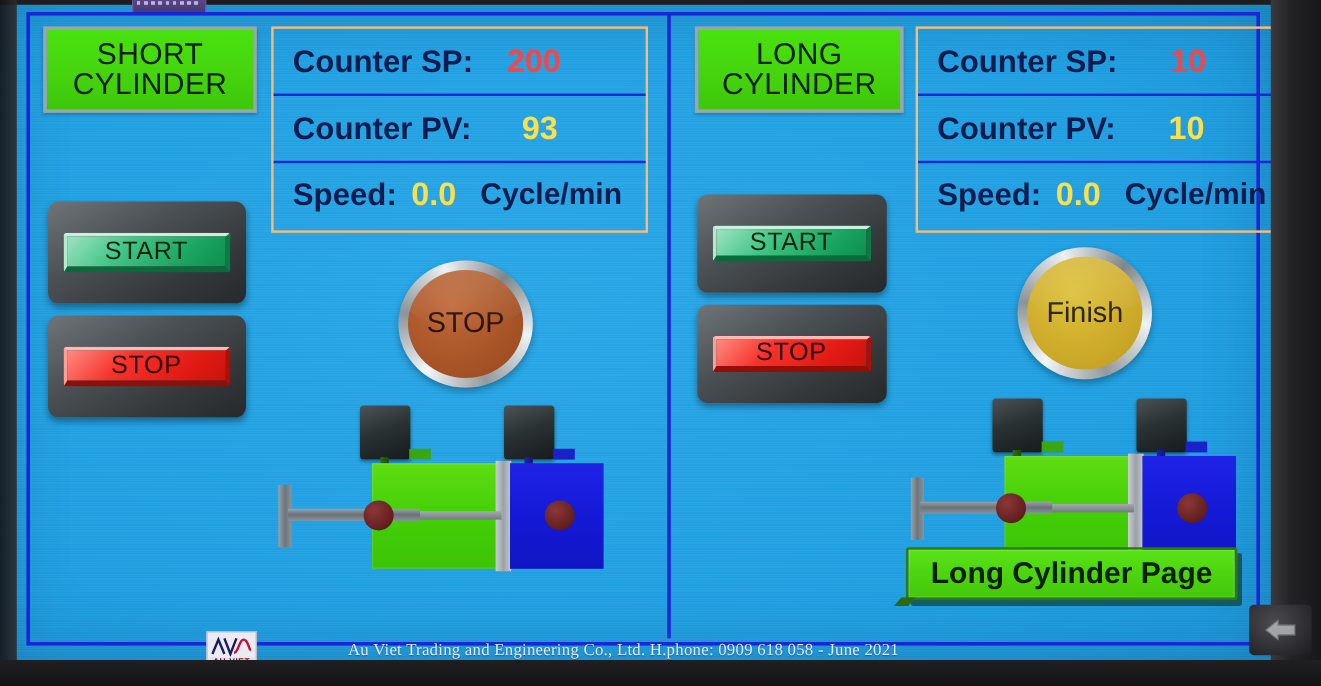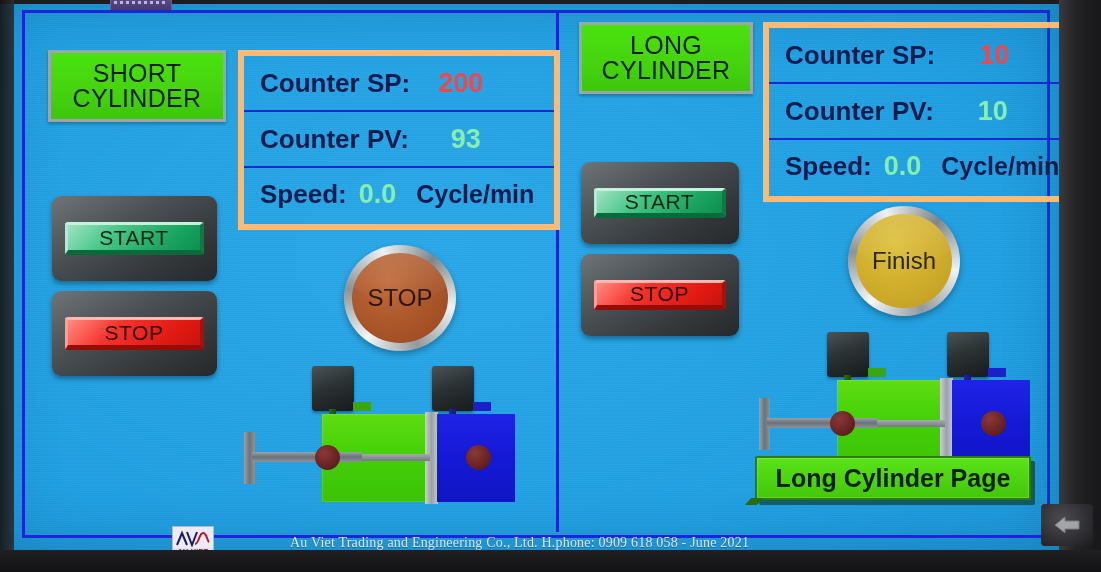--- a/index.html
+++ b/index.html
@@ -42,39 +42,39 @@
   .top-chip i{display:block;height:3px;margin:3px 3px 0 3px;
        background:repeating-linear-gradient(90deg,#bdb3dd 0 3px,transparent 3px 6px);}
 
   
   .frame{position:absolute;left:22px;top:10px;width:1022px;height:522px;
        border:3px solid #1a26d8;}
   .divider{position:absolute;left:556px;top:10px;width:0;height:522px;
        border-left:3px solid #1a26d8;}
 
   .panel{position:absolute;top:10px;height:522px;}
-  .panel.left{left:34px;width:429px;margin-top:28px;}
+  .panel.left{left:22px;width:429px;}
   .panel.right{left:559px;width:485px;}
 
   
   .plate{position:absolute;background:linear-gradient(180deg,#49e20e 0%,#46d40e 55%,#3cc70b 100%);
        border:3px solid #9aa6ab;color:#0b2000;text-align:center;
        display:flex;align-items:center;justify-content:center;
        font-size:25px;letter-spacing:.3px;line-height:1.02;
        box-shadow:0 2px 3px rgba(0,0,0,.28);}
 
   
-  .databox{position:absolute;border:6px solid #fdba74;}
+  .databox{position:absolute;border:2px solid #fdba74;}
   .datarow{display:flex;align-items:center;box-sizing:border-box;
        border-bottom:2px solid #1a26d8;padding-left:16px;}
   .datarow:last-child{border-bottom:none;}
   .dlabel{color:#0d1c4f;font-size:26px;font-weight:bold;}
   .dval{font-size:27px;font-weight:bold;}
   .dval.sp{color:#f2474a;}
-  .dval.pv{color:#86efac;}
+  .dval.pv{color:#fde047;}
   .dunit{color:#0d1c4f;font-size:25px;font-weight:bold;}
 
   
   .pbtn{position:absolute;border-radius:9px;
        background:linear-gradient(150deg,#6e7478 0%,#4b5054 38%,#34383b 72%,#26292b 100%);
        padding:26px 13px;box-sizing:border-box;
        box-shadow:0 3px 5px rgba(0,0,0,.35);}
   .pcap{width:100%;height:100%;border-radius:3px;
        display:flex;align-items:center;justify-content:center;
        font-size:21px;color:#10260f;letter-spacing:.5px;

